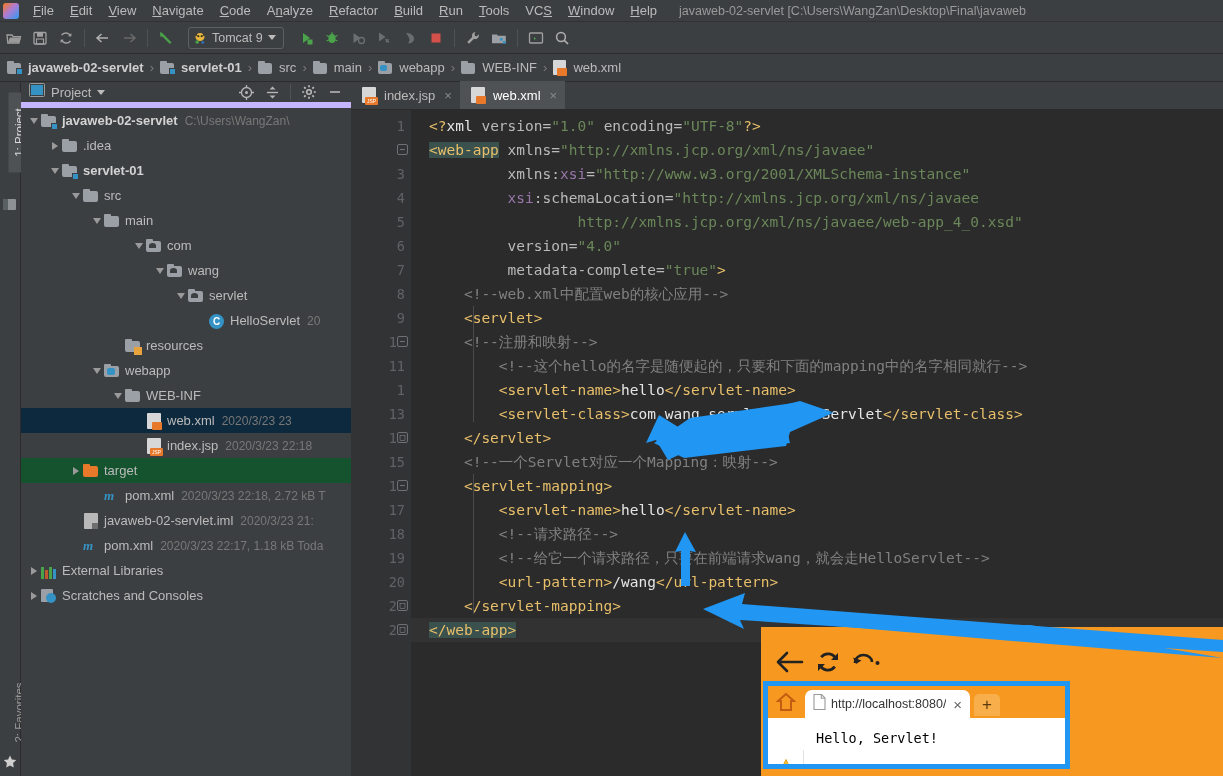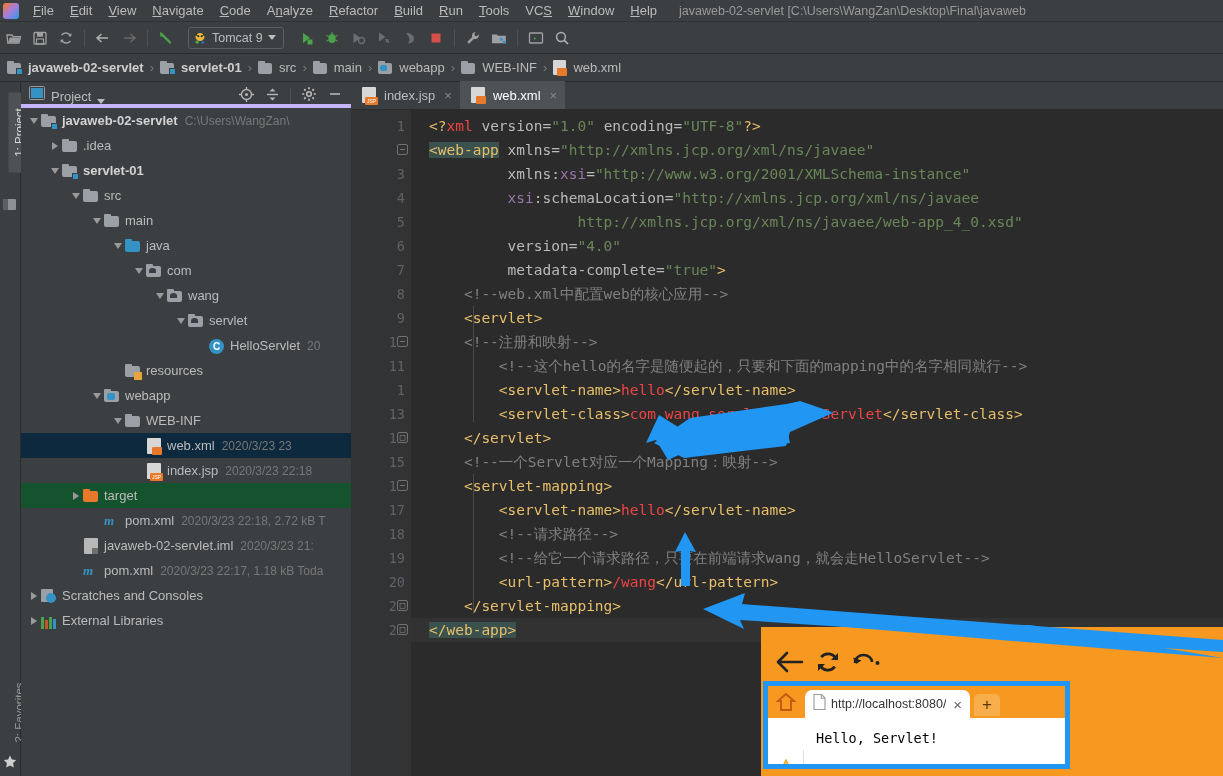--- a/index.html
+++ b/index.html
@@ -78,22 +78,22 @@
   }
   .vtab.active { color: #dcdcdc; background: #4e5254; }
   .strip-icon { position: absolute; left: 3px; width: 15px; height: 13px; }
 
   
   .projpanel {
     position: absolute; left: 21px; top: 82px; width: 330px; height: 694px;
     background: #3c3f41;
   }
   .proj-header {
-    height: 26px; display: flex; align-items: flex-end; padding: 0 6px 0 8px;
-    gap: 6px; border-bottom: 4px solid #c4b5fd;
+    height: 26px; display: flex; align-items: center; padding: 0 6px 0 8px;
+    gap: 6px; border-bottom: 6px solid #c4b5fd;
   }
   .proj-title { color: #bbbbbb; font-size: 13px; }
   .proj-hdr-spacer { flex: 1 1 auto; }
   .hdr-btn { width: 20px; height: 20px; display:flex; align-items:center; justify-content:center; border-radius:3px;}
   .vline { width:1px; height:16px; background:#4f5254; margin:0 2px;}
 
   .tree { position: relative; height: 668px; overflow: hidden; background:#3c3f41;}
   .trow {
     height: 25px; display: flex; align-items: center; white-space: nowrap;
     padding-right: 4px; position: relative;
@@ -159,21 +159,21 @@
   .cl { height:24px; line-height:24px; white-space:pre; padding-left:18px; }
   .cl.hl-line { background:#323232; }
   .indent-guide{position:absolute;top:4px;width:1px;background:#4a4a4a;}
 
   
   .t-tag { color:#e8bf6a; }
   .t-attr { color:#bababa; }
   .t-str { color:#6a8759; }
   .t-cmt { color:#808080; }
   .t-ns { color:#9876aa; }
-  .t-plain { color:#ef4444; }
+  .t-plain { color:#e5e5e5; }
   .hl-match { background:#3b514d; color:#e8bf6a; }
 
   
   .anno { position:absolute; left:0; top:0; width:1223px; height:776px; pointer-events:none; }
 
   
   .browser-back {
     position:absolute; left:761px; top:627px; width:462px; height:149px;
     background:#f79820; overflow:hidden;
   }
@@ -493,29 +493,20 @@
         </div>
         <div class="trow" style="padding-left: 69px;">
           <span class="tw">
             <span class="arrow-d"></span>
           </span>
           <span class="ticon" style="position: relative;">
             <span class="ic-folder" style="position:absolute;left:0;top:3px;width:15px;height:11px;"></span>
           </span>
           <span class="tlabel">main</span>
         </div>
-        <div class="trow" style="padding-left: 90px;">
-          <span class="tw">
-            <span class="arrow-d"></span>
-          </span>
-          <span class="ticon" style="position: relative;">
-            <span class="ic-folder blue" style="position:absolute;left:0;top:3px;width:15px;height:11px;"></span>
-          </span>
-          <span class="tlabel">java</span>
-        </div>
         <div class="trow" style="padding-left: 111px;">
           <span class="tw">
             <span class="arrow-d"></span>
           </span>
           <span class="ticon" style="position: relative;">
             <span class="ic-folder" style="position:absolute;left:0;top:3px;width:15px;height:11px;"></span>
             <span style="position:absolute;left:3px;top:5px;width:7px;height:5px;background:#3c3f41;border-radius:50% 50% 0 0;"></span>
           </span>
           <span class="tlabel">com</span>
         </div>
@@ -615,44 +606,44 @@
           <span class="tlabel">javaweb-02-servlet.iml</span>
           <span class="tmeta">2020/3/23 21:</span>
         </div>
         <div class="trow" style="padding-left: 48px;">
           <span class="tw"></span>
           <span class="ticon" style="position: relative;">
             <span class="ic-maven" style="position:absolute;left:0;top:0;">m</span>
           </span>
           <span class="tlabel">pom.xml</span>
           <span class="tmeta">2020/3/23 22:17, 1.18 kB Toda</span>
-        </div>
-        <div class="trow" style="padding-left: 6px;">
-          <span class="tw">
-            <span class="arrow-r"></span>
-          </span>
-          <span class="ticon" style="position: relative;">
-            <span style="position:absolute;left:0;top:1px;width:12px;height:13px;background:#9aa0a6;border-radius:1px;"></span>
-            <span style="position:absolute;left:5px;top:5px;width:10px;height:10px;border-radius:50%;background:#3592c4;"></span>
-          </span>
-          <span class="tlabel">Scratches and Consoles</span>
         </div>
         <div class="trow" style="padding-left: 6px;">
           <span class="tw">
             <span class="arrow-r"></span>
           </span>
           <span class="ticon" style="position: relative;">
             <span class="ic-lib" style="position:absolute;left:0;top:2px;">
               <i style="height:12px;background:#4aa24a"></i>
               <i style="height:9px;background:#c05a2e"></i>
               <i style="height:12px;background:#4aa24a"></i>
               <i style="height:10px;background:#3592c4"></i>
             </span>
           </span>
           <span class="tlabel">External Libraries</span>
+        </div>
+        <div class="trow" style="padding-left: 6px;">
+          <span class="tw">
+            <span class="arrow-r"></span>
+          </span>
+          <span class="ticon" style="position: relative;">
+            <span style="position:absolute;left:0;top:1px;width:12px;height:13px;background:#9aa0a6;border-radius:1px;"></span>
+            <span style="position:absolute;left:5px;top:5px;width:10px;height:10px;border-radius:50%;background:#3592c4;"></span>
+          </span>
+          <span class="tlabel">Scratches and Consoles</span>
         </div>
       </div>
   </div>
 
   <div class="editor-area">
     <div class="tabbar" id="tabbar">
         <div class="etab">
           <span class="ticon" style="position: relative; margin-right: 2px; width: 15px; height: 16px;">
             <span class="ic-file-jsp" style="position:absolute;left:1px;top:0px;"></span>
           </span>

